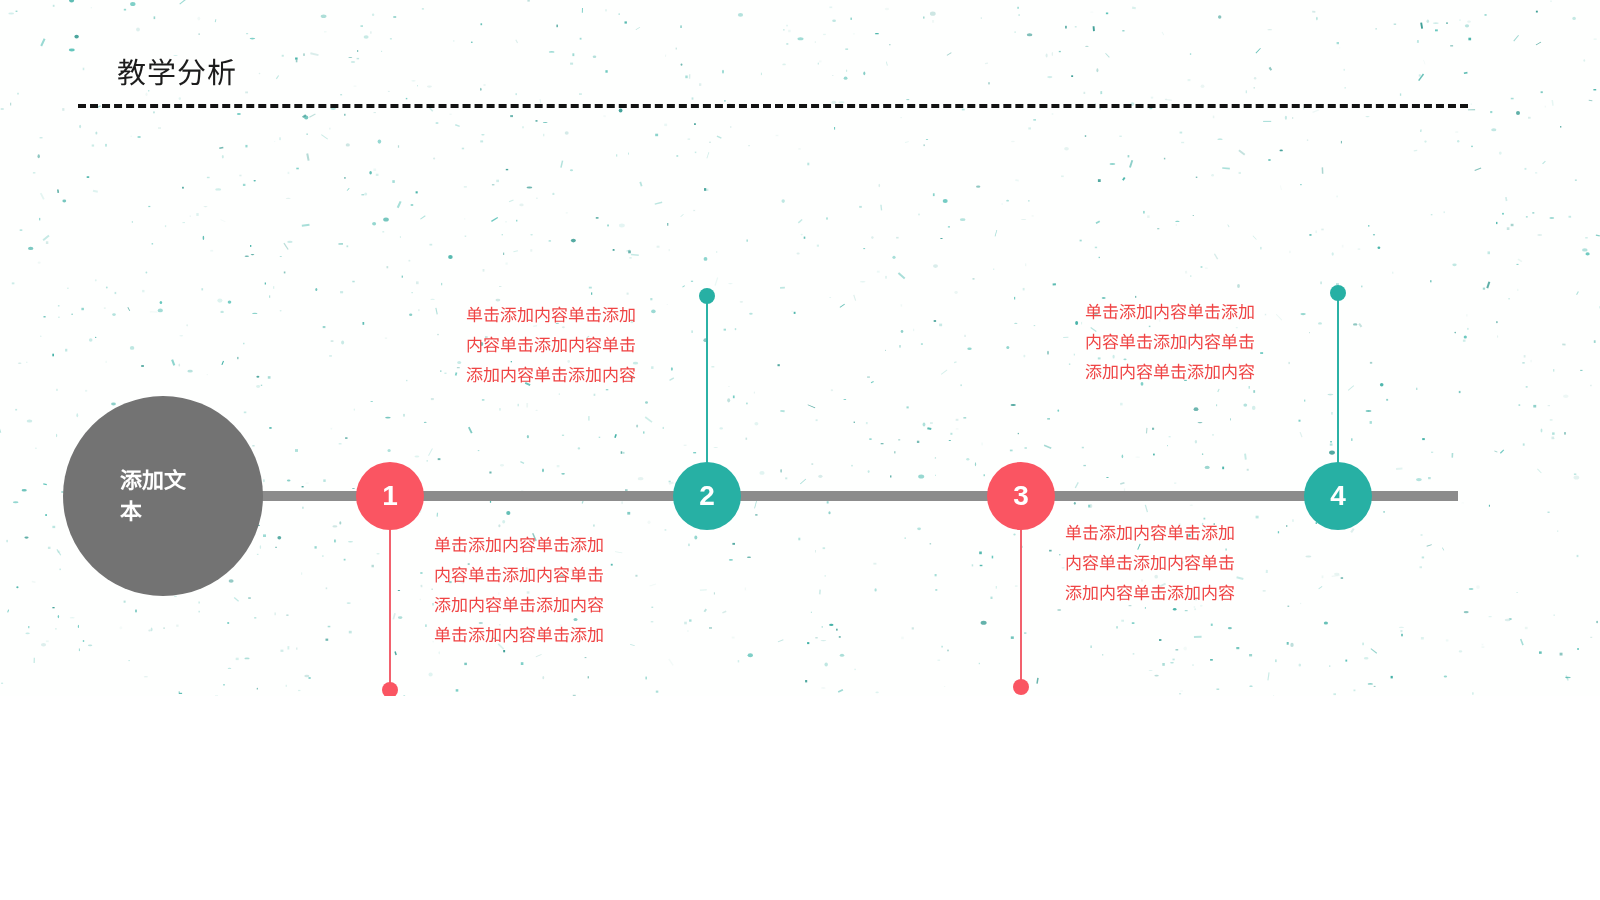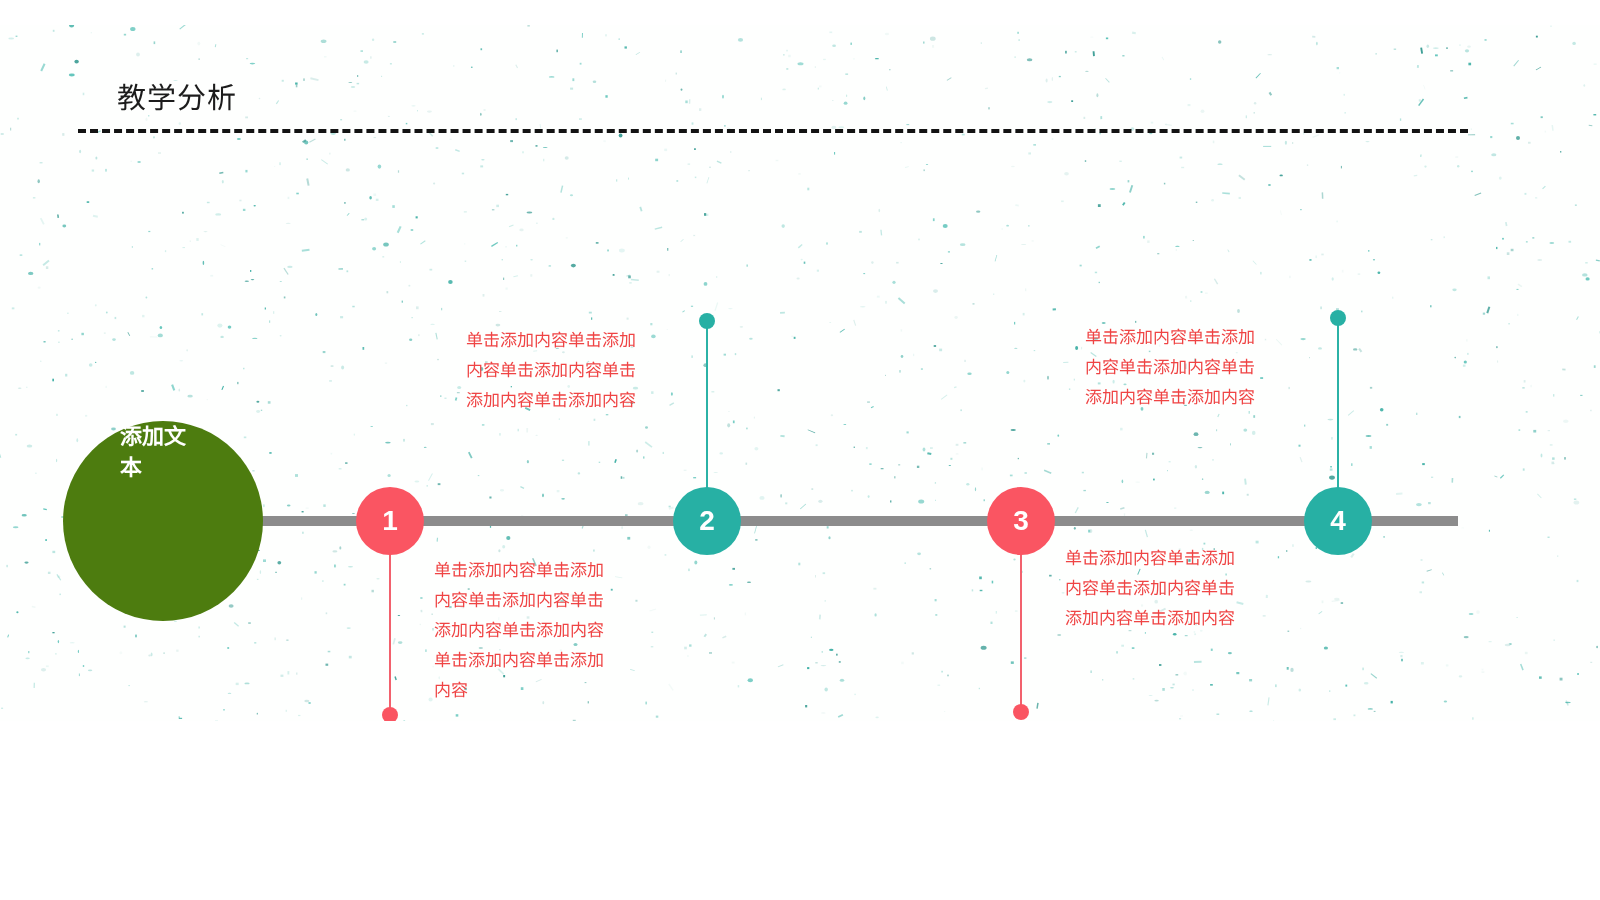--- a/index.html
+++ b/index.html
@@ -14,21 +14,20 @@
     font-family: "Liberation Sans", "DejaVu Sans", sans-serif;
     overflow: hidden;
   }
 
   #slide {
     position: relative;
     width: 1600px;
     height: 696px;
     background: #fefffe;
     overflow: hidden;
-    margin-top: 25px;
   }
 
   
   #speckles {
     position: absolute;
     left: 0; top: 0;
     width: 1600px;
     height: 900px;
     pointer-events: none;
     z-index: 0;
@@ -74,24 +73,24 @@
   }
 
   
   #main-node {
     position: absolute;
     left: 63px;
     top: 396px;
     width: 200px;
     height: 200px;
     border-radius: 50%;
-    background: #4d7c0f;
+    background: #737373;
     z-index: 4;
     display: flex;
-    align-items: flex-start;
+    align-items: center;
     justify-content: center;
   }
   #main-node-label {
     width: 86px;
     color: #ffffff;
     font-size: 22px;
     font-weight: bold;
     line-height: 31px;
     text-align: left;
     font-family: "DejaVu Sans", "Liberation Sans", sans-serif;
@@ -1875,21 +1874,20 @@
   <div class="stem pink" style="left:389px; top:520px; width:2px; height:165px;"></div>
   <div class="enddot pink" style="left:382px; top:682px; width:16px; height:16px;"></div>
   <div class="node pink" style="left:356px; top:462px; width:68px; height:68px;">
     <span>1</span>
   </div>
   <div class="caption" style="left:434px; top:530px; width:215px;">
     <div>单击添加内容单击添加</div>
     <div>内容单击添加内容单击</div>
     <div>添加内容单击添加内容</div>
     <div>单击添加内容单击添加</div>
-    <div>内容</div>
   </div>
 
   <div class="stem teal" style="left:706px; top:300px; width:2px; height:180px;"></div>
   <div class="enddot teal" style="left:699px; top:288px; width:16px; height:16px;"></div>
   <div class="node teal" style="left:673px; top:462px; width:68px; height:68px;">
     <span>2</span>
   </div>
   <div class="caption" style="left:466px; top:300px; width:215px;">
     <div>单击添加内容单击添加</div>
     <div>内容单击添加内容单击</div>

